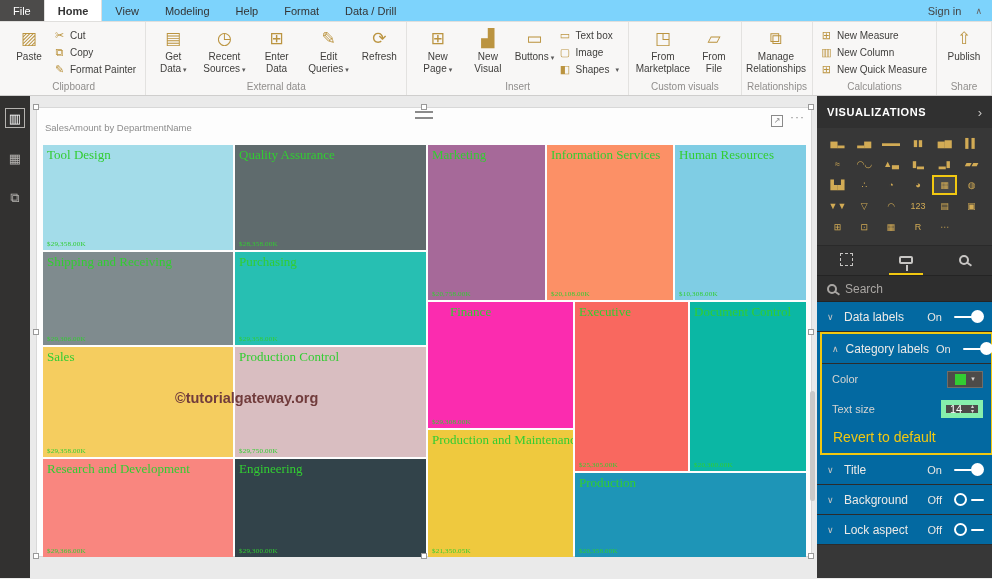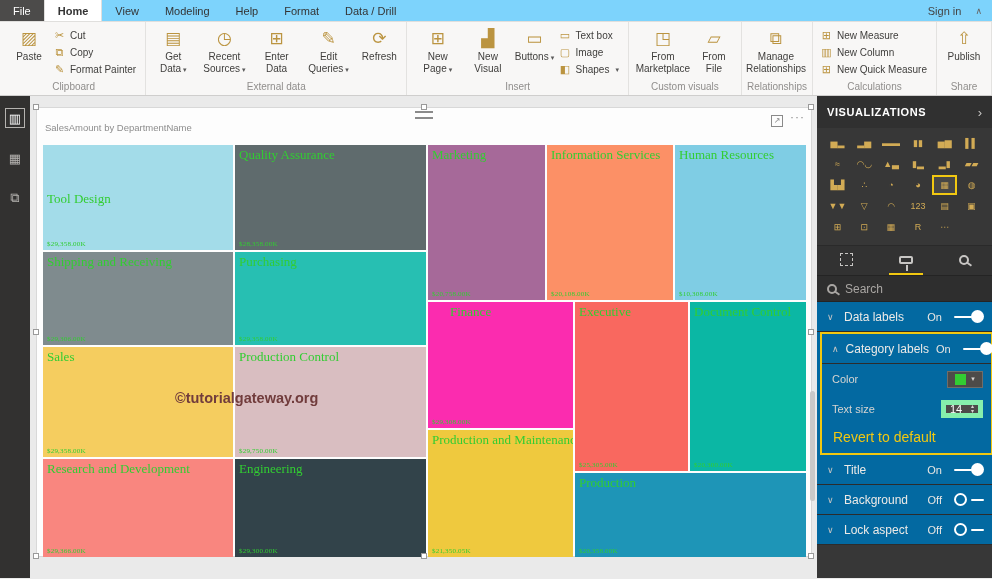--- a/index.html
+++ b/index.html
@@ -251,21 +251,21 @@
     </div>
 
   <div id="canvas">
     <div id="visual">
       <div id="drag-handle"></div>
       <div id="focus-btn">↗</div>
       <div id="more-btn">···</div>
       <div id="visual-title">SalesAmount by DepartmentName</div>
       <div id="tiles">
           <div class="tile" style="left: 0px; top: 0px; width: 190px; height: 105px; background: rgb(163, 220, 233);">
-            <span class="cat" style="color: rgb(50, 205, 50); margin-top: 44px;">Tool Design</span>
+            <span class="cat" style="color: rgb(50, 205, 50);">Tool Design</span>
             <span class="val" style="color: rgb(50, 205, 50);">$29,358.00K</span>
           </div>
           <div class="tile" style="left: 192px; top: 0px; width: 191px; height: 105px; background: rgb(95, 107, 109);">
             <span class="cat" style="color: rgb(50, 205, 50);">Quality Assurance</span>
             <span class="val" style="color: rgb(50, 205, 50);">$28,358.00K</span>
           </div>
           <div class="tile" style="left: 385px; top: 0px; width: 117px; height: 155px; background: rgb(166, 105, 153);">
             <span class="cat" style="color: rgb(50, 205, 50);">Marketing</span>
             <span class="val" style="color: rgb(50, 205, 50);">$20,758.00K</span>
           </div>

